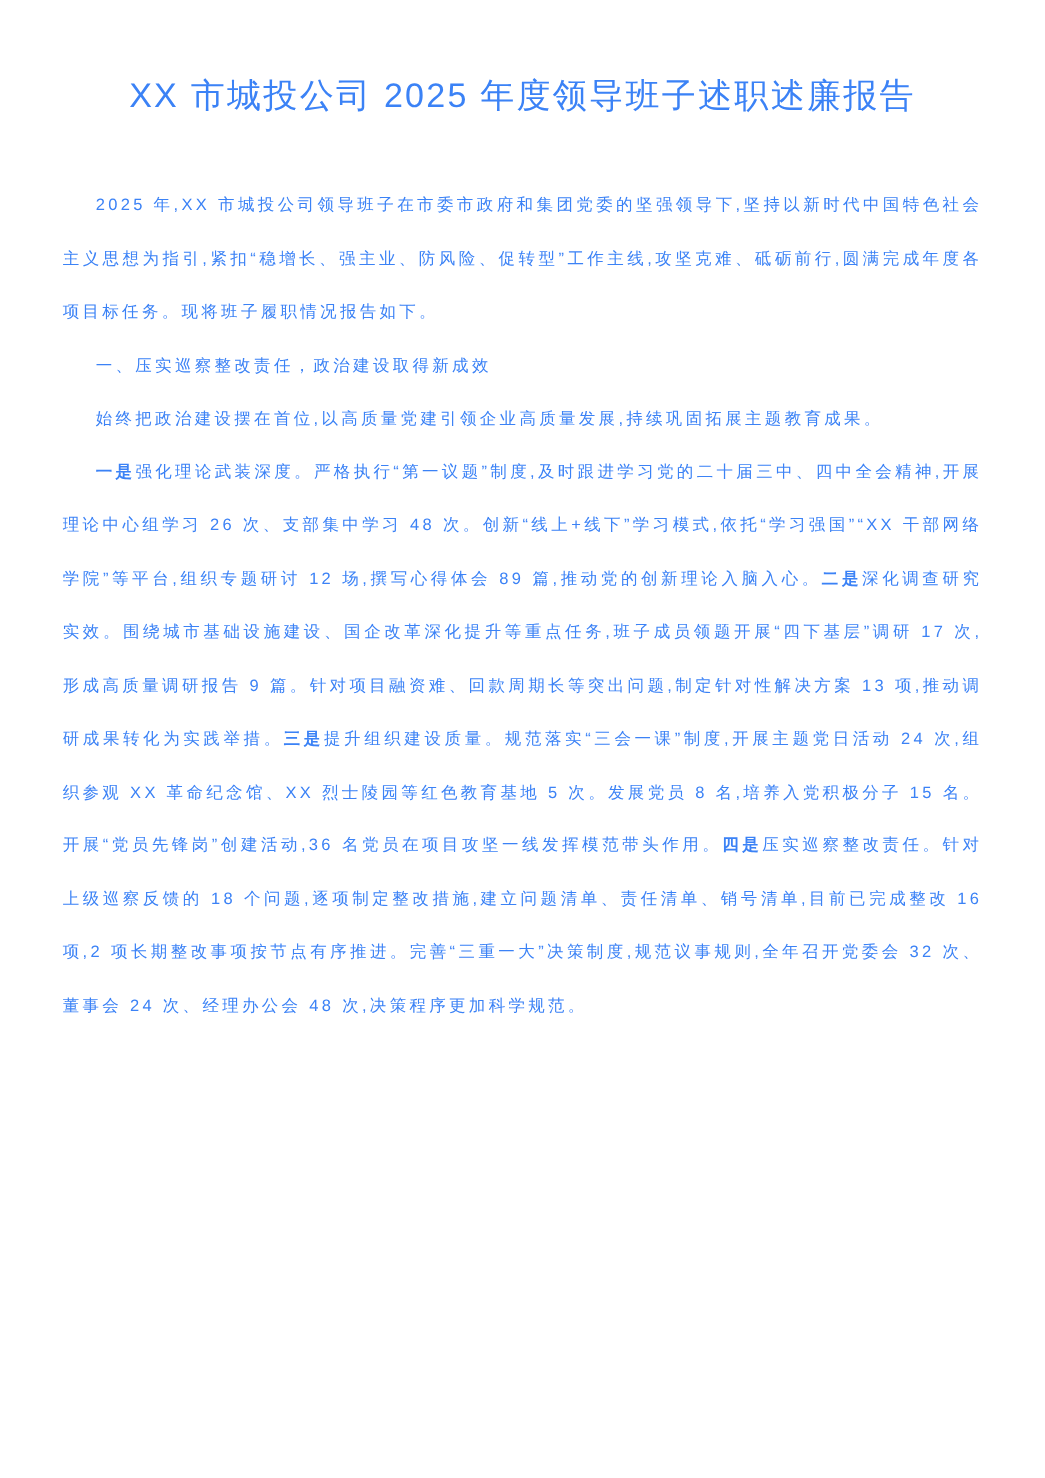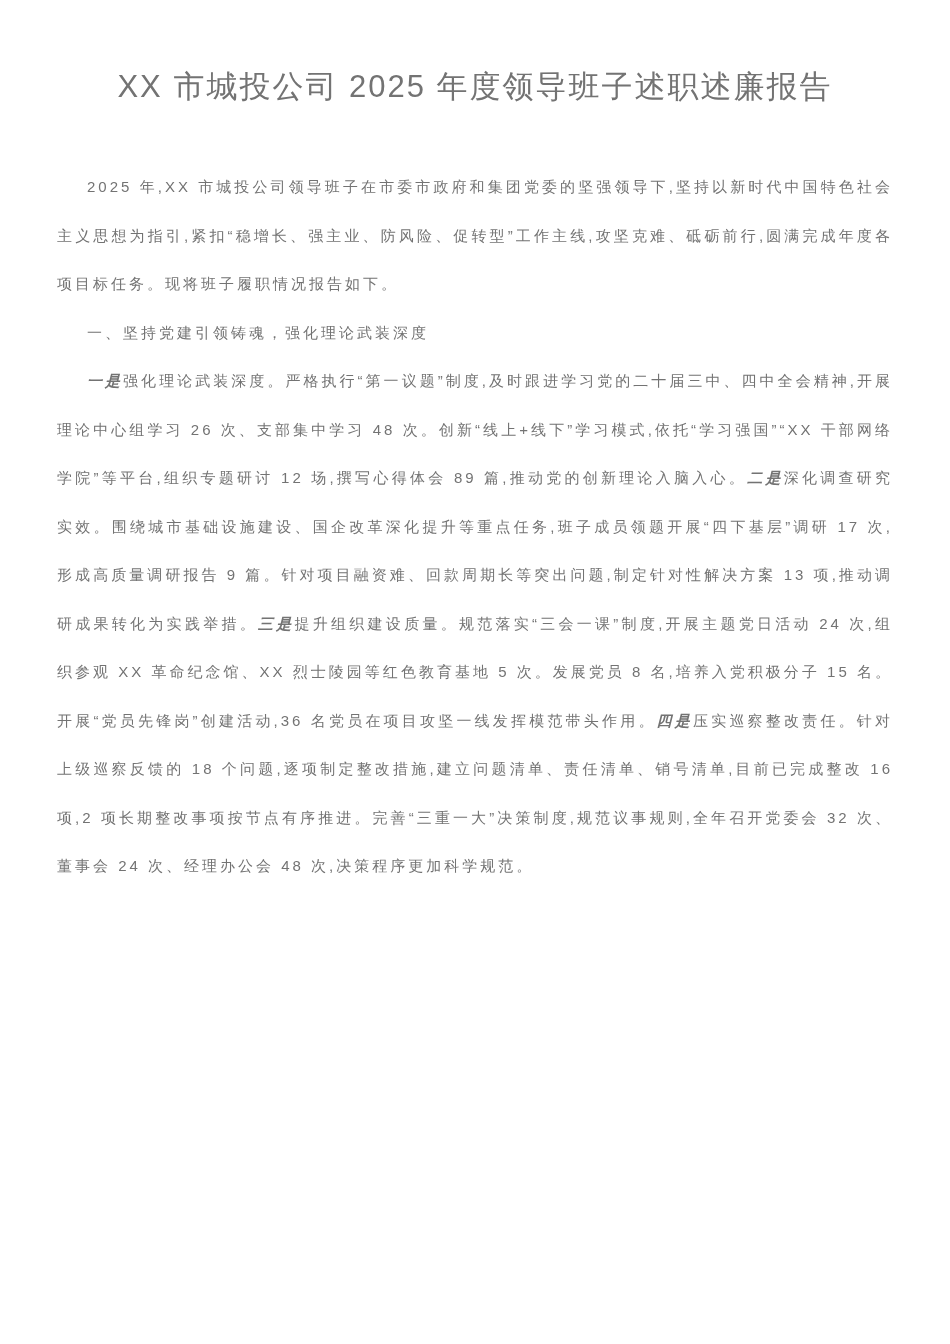--- a/index.html
+++ b/index.html
@@ -6,21 +6,21 @@
     margin: 0;
     padding: 0;
     background: #ffffff;
   }
   .doc {
     width: 950px;
     height: 1121px;
     box-sizing: border-box;
     padding: 63px 57px 30px 57px;
     background: #ffffff;
-    color: #737373;
+    color: #3b82f6;
     font-family: "Liberation Sans", "DejaVu Sans", sans-serif;
     overflow: hidden;
   }
   h1.doc-title {
     margin: 0 0 52px 0;
     font-size: 31px;
     font-weight: 400;
     line-height: 48px;
     letter-spacing: 2px;
     text-align: center;
@@ -30,26 +30,26 @@
     margin: 0;
     font-size: 15px;
     line-height: 48.5px;
     letter-spacing: 3px;
     text-align: justify;
     text-indent: 2em;
     word-break: break-all;
   }
   .doc-body p span.em {
     font-weight: 700;
-    font-style: italic;
   }
 </style>
 </head>
 <body>
 
 <div class="doc">
   <h1 class="doc-title">XX 市城投公司 2025 年度领导班子述职述廉报告</h1>
   <div class="doc-body" id="doc-body">
       <p><span>2025 年,XX 市城投公司领导班子在市委市政府和集团党委的坚强领导下,坚持以新时代中国特色社会主义思想为指引,紧扣“稳增长、强主业、防风险、促转型”工作主线,攻坚克难、砥砺前行,圆满完成年度各项目标任务。现将班子履职情况报告如下。</span></p>
-      <p><span>一、坚持党建引领铸魂，强化理论武装深度</span></p>
+      <p><span>一、压实巡察整改责任，政治建设取得新成效</span></p>
+      <p><span>始终把政治建设摆在首位,以高质量党建引领企业高质量发展,持续巩固拓展主题教育成果。</span></p>
       <p><span class="em">一是</span><span>强化理论武装深度。严格执行“第一议题”制度,及时跟进学习党的二十届三中、四中全会精神,开展理论中心组学习 26 次、支部集中学习 48 次。创新“线上+线下”学习模式,依托“学习强国”“XX 干部网络学院”等平台,组织专题研讨 12 场,撰写心得体会 89 篇,推动党的创新理论入脑入心。</span><span class="em">二是</span><span>深化调查研究实效。围绕城市基础设施建设、国企改革深化提升等重点任务,班子成员领题开展“四下基层”调研 17 次,形成高质量调研报告 9 篇。针对项目融资难、回款周期长等突出问题,制定针对性解决方案 13 项,推动调研成果转化为实践举措。</span><span class="em">三是</span><span>提升组织建设质量。规范落实“三会一课”制度,开展主题党日活动 24 次,组织参观 XX 革命纪念馆、XX 烈士陵园等红色教育基地 5 次。发展党员 8 名,培养入党积极分子 15 名。开展“党员先锋岗”创建活动,36 名党员在项目攻坚一线发挥模范带头作用。</span><span class="em">四是</span><span>压实巡察整改责任。针对上级巡察反馈的 18 个问题,逐项制定整改措施,建立问题清单、责任清单、销号清单,目前已完成整改 16 项,2 项长期整改事项按节点有序推进。完善“三重一大”决策制度,规范议事规则,全年召开党委会 32 次、董事会 24 次、经理办公会 48 次,决策程序更加科学规范。</span></p>
     </div>
 </div>
 
 </body></html>

